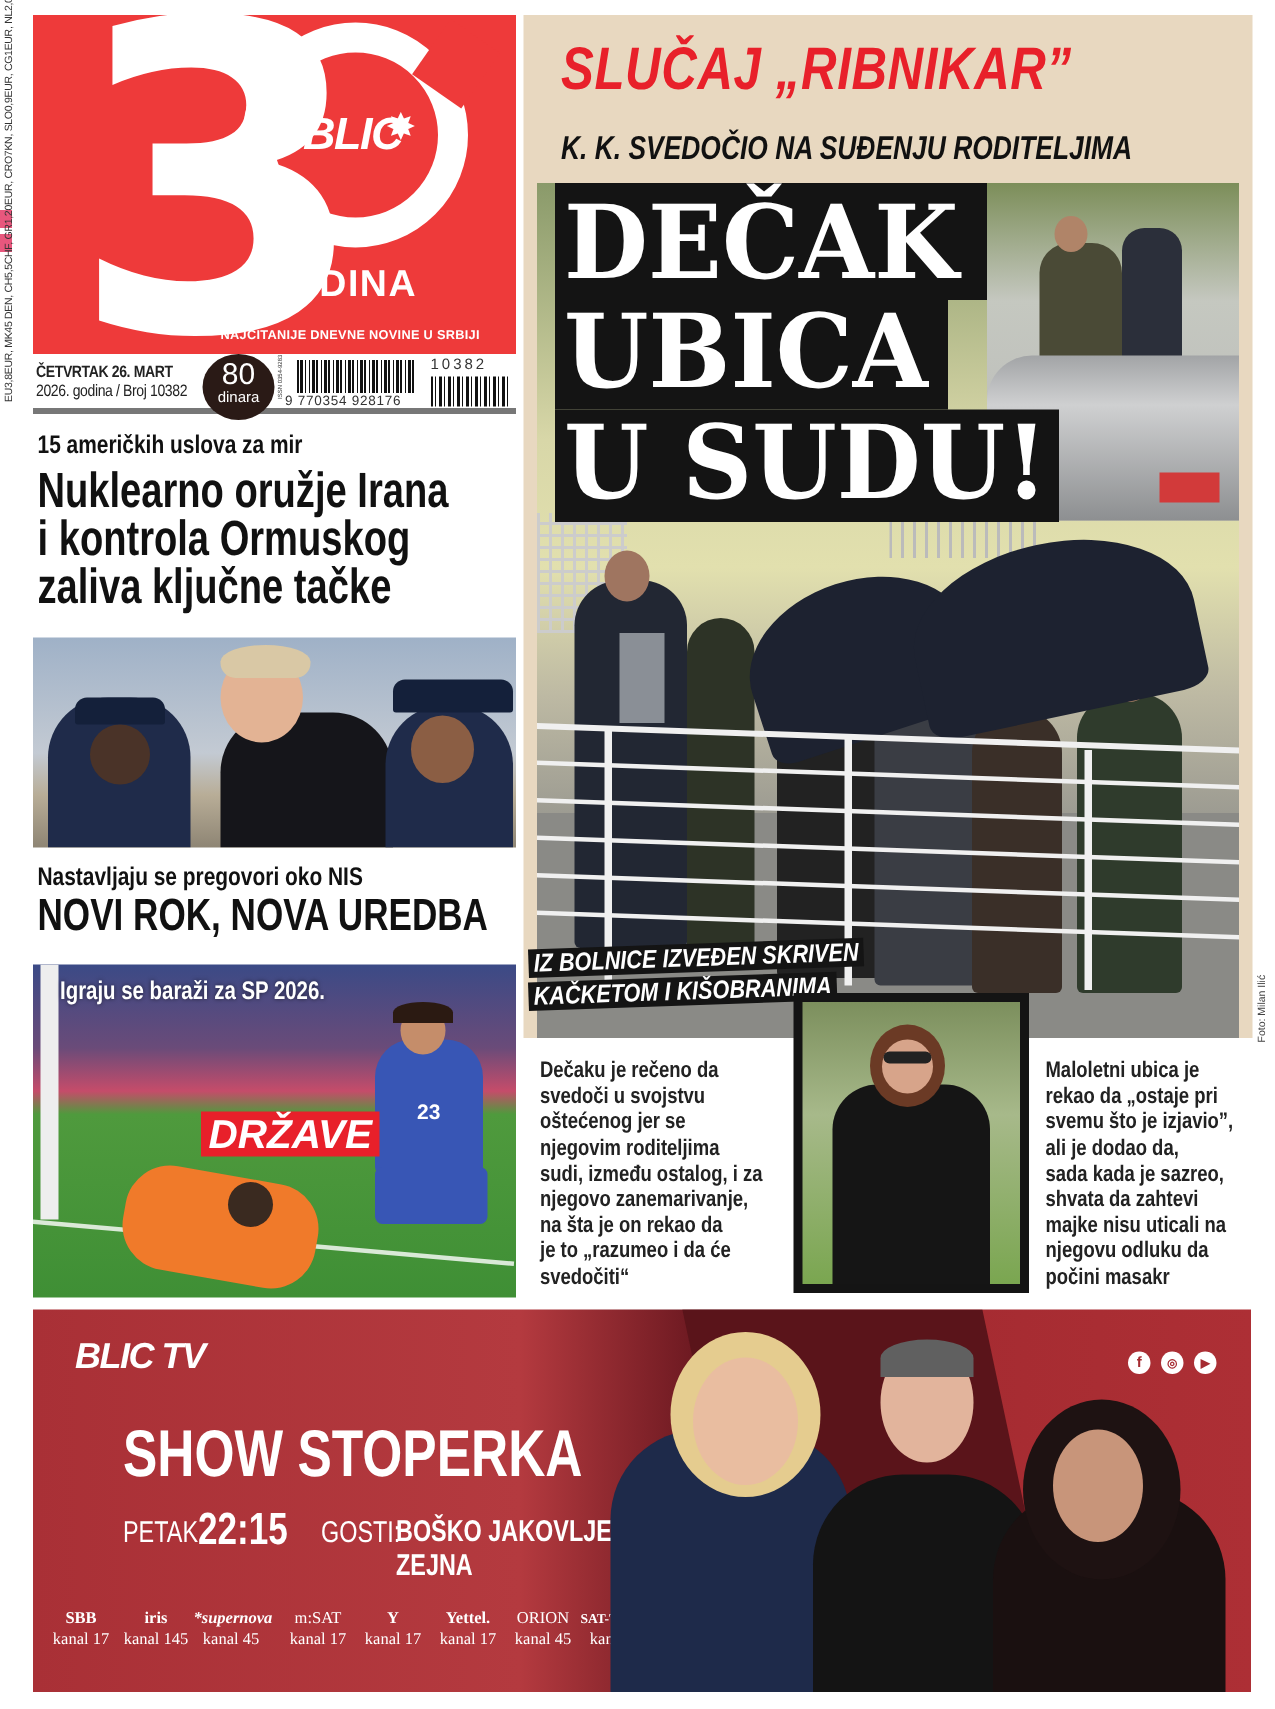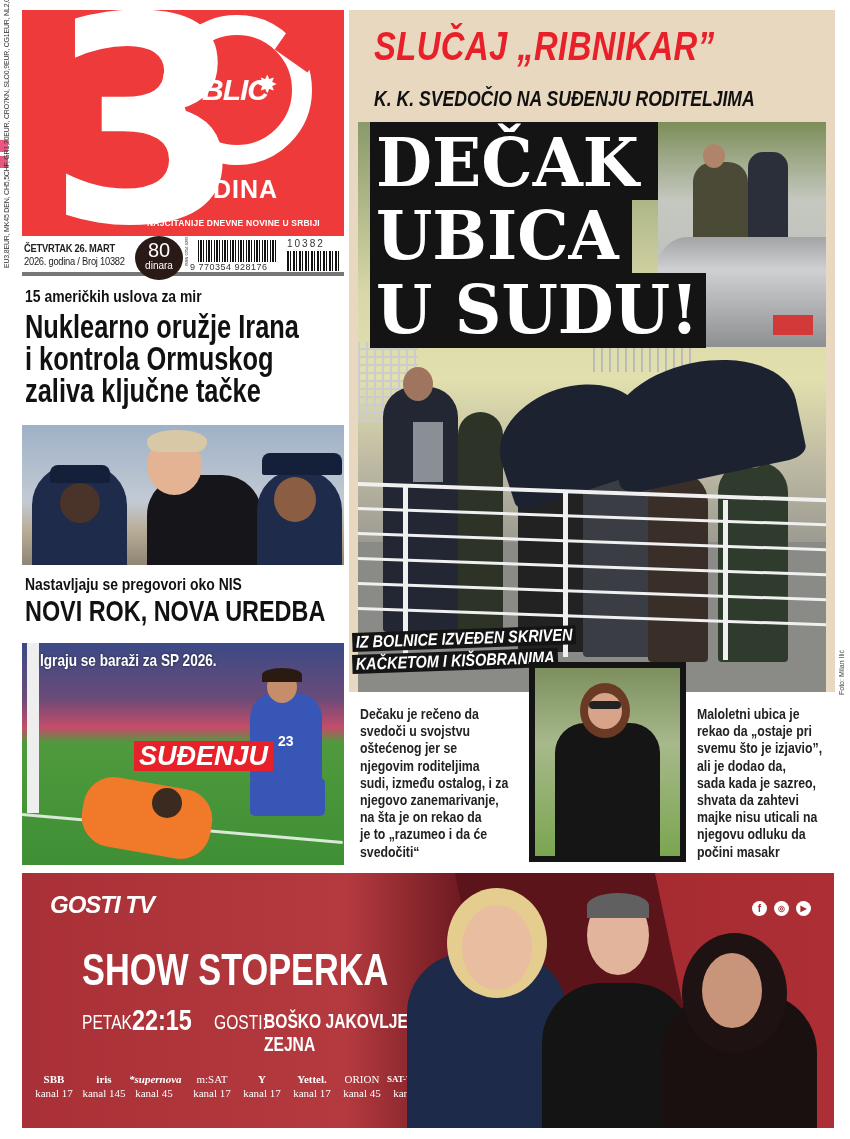--- a/index.html
+++ b/index.html
@@ -142,21 +142,21 @@
   <div style="position:absolute;left:5px;top:0;width:12px;height:170px;background:#eee;"></div>
   <div style="position:absolute;left:0;top:170px;width:322px;height:3px;background:rgba(255,255,255,0.8);transform:rotate(5deg);transform-origin:0 0;"></div>
   <div style="position:absolute;left:60px;top:140px;width:130px;height:70px;background:#f07a2a;border-radius:30px;transform:rotate(10deg);"></div>
   <div style="position:absolute;left:130px;top:145px;width:30px;height:30px;background:#3a2a20;border-radius:50%;"></div>
   <div style="position:absolute;left:228px;top:50px;width:72px;height:90px;background:#3856b5;border-radius:25px 25px 5px 5px;"></div>
   <div style="position:absolute;left:245px;top:28px;width:30px;height:32px;background:#c58d6a;border-radius:50%;"></div>
   <div style="position:absolute;left:240px;top:25px;width:40px;height:14px;background:#2b1a12;border-radius:50% 50% 0 0;"></div>
   <div style="position:absolute;left:256px;top:90px;font-size:14px;font-weight:700;color:#fff;">23</div>
   <div style="position:absolute;left:228px;top:135px;width:75px;height:38px;background:#3856b5;border-radius:5px;"></div>
   <div class="sport-kicker">Igraju se baraži za SP 2026.</div>
-  <div class="red-label" style="left:112px;top:98px;">SUĐENJU</div>
+  <div class="red-label" style="left:112px;top:98px;">DRŽAVE</div>
 </div>
 
 <div class="main-box">
   <div class="main-kicker">SLUČAJ „RIBNIKAR”</div>
   <div class="main-sub">K. K. SVEDOČIO NA SUĐENJU RODITELJIMA</div>
   <div class="main-photo">
 
     <div style="position:absolute;left:0;top:220px;width:60px;height:80px;background:repeating-linear-gradient(90deg,#ccc 0 2px,transparent 2px 8px),repeating-linear-gradient(0deg,#ccc 0 2px,transparent 2px 8px);"></div>
     <div style="position:absolute;left:235px;top:220px;width:100px;height:30px;background:repeating-linear-gradient(90deg,#bbb 0 2px,transparent 2px 8px);"></div>
 
@@ -237,21 +237,21 @@
   <div>ali je dodao da,</div>
   <div>sada kada je sazreo,</div>
   <div>shvata da zahtevi</div>
   <div>majke nisu uticali na</div>
   <div>njegovu odluku da</div>
   <div>počini masakr</div>
 </div>
 
 <div class="tv-banner">
   <div style="position:absolute;left:460px;top:0;width:200px;height:255px;background:#5a141a;transform:skewX(12deg);"></div>
-  <div class="tv-logo">GOSTI TV</div>
+  <div class="tv-logo">BLIC TV</div>
   <div class="show-title">SHOW STOPERKA</div>
   <div class="petak">PETAK</div>
   <div class="time">22:15</div>
   <div class="gosti">GOSTI:</div>
   <div class="guest" style="top:137px;">BOŠKO JAKOVLJEVIĆ</div>
   <div class="guest" style="top:160px;">ZEJNA</div>
 
   <div class="channels">
     <div class="ch">
         <div class="ch-logo">SBB</div>

